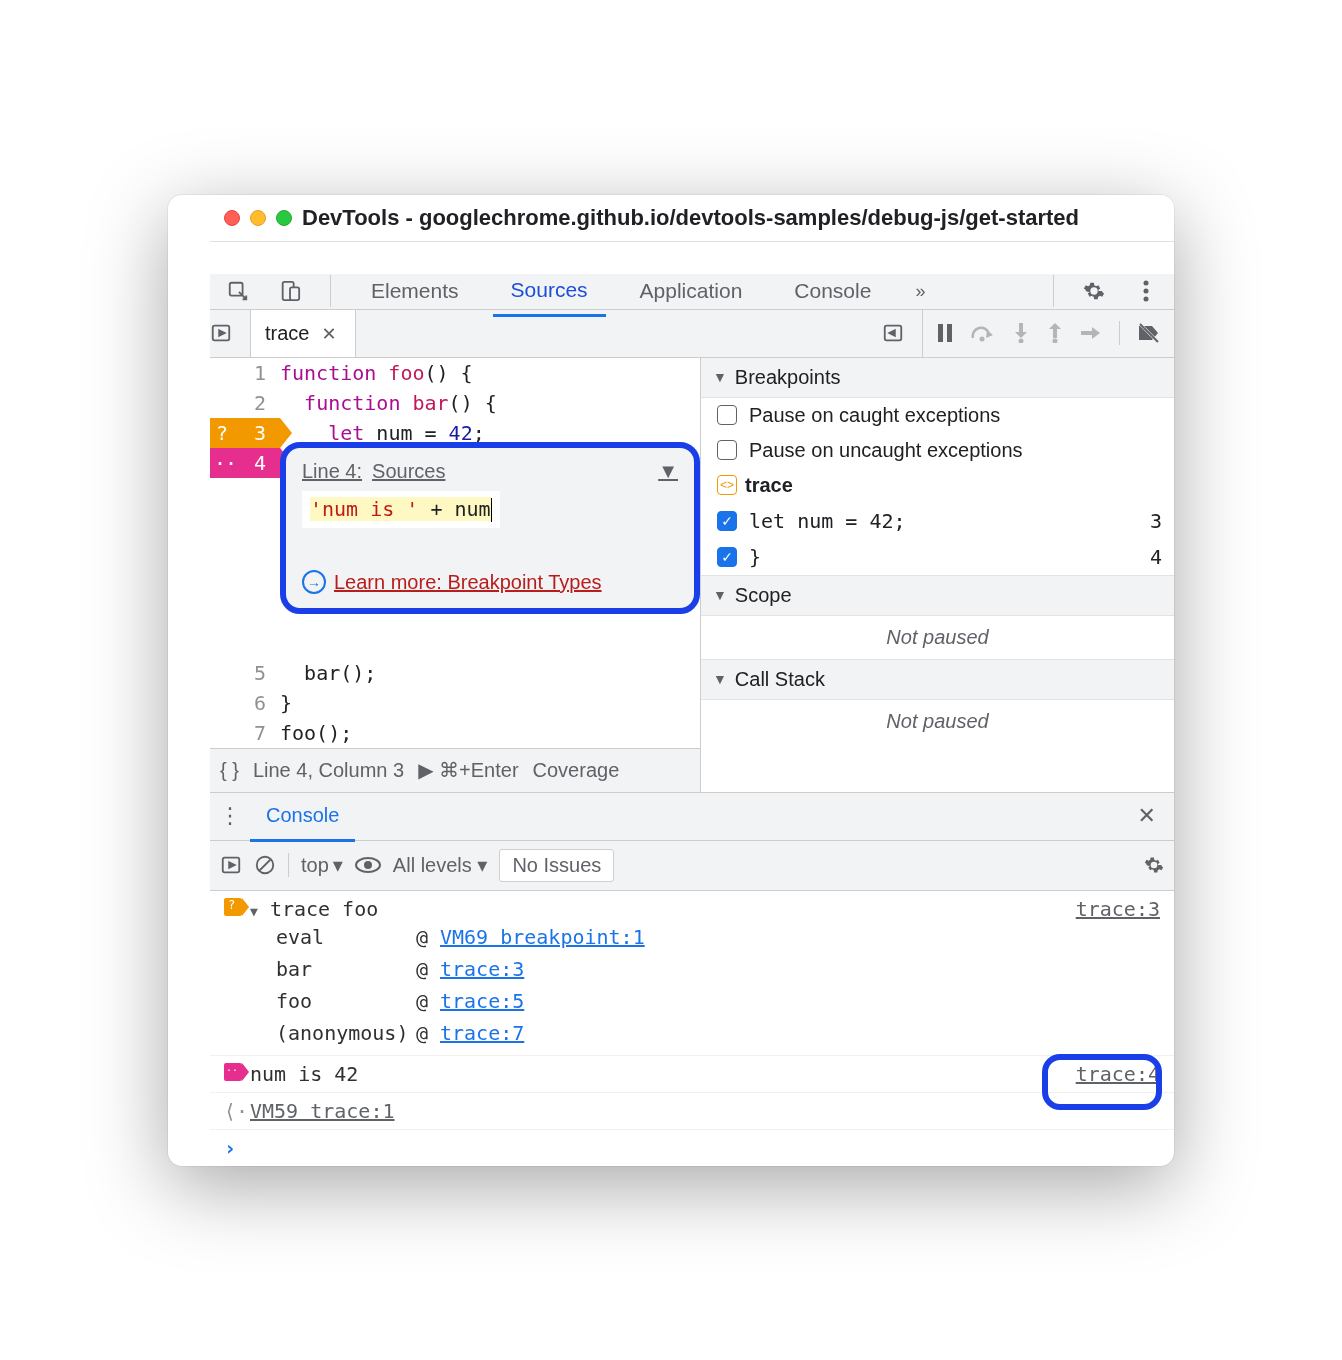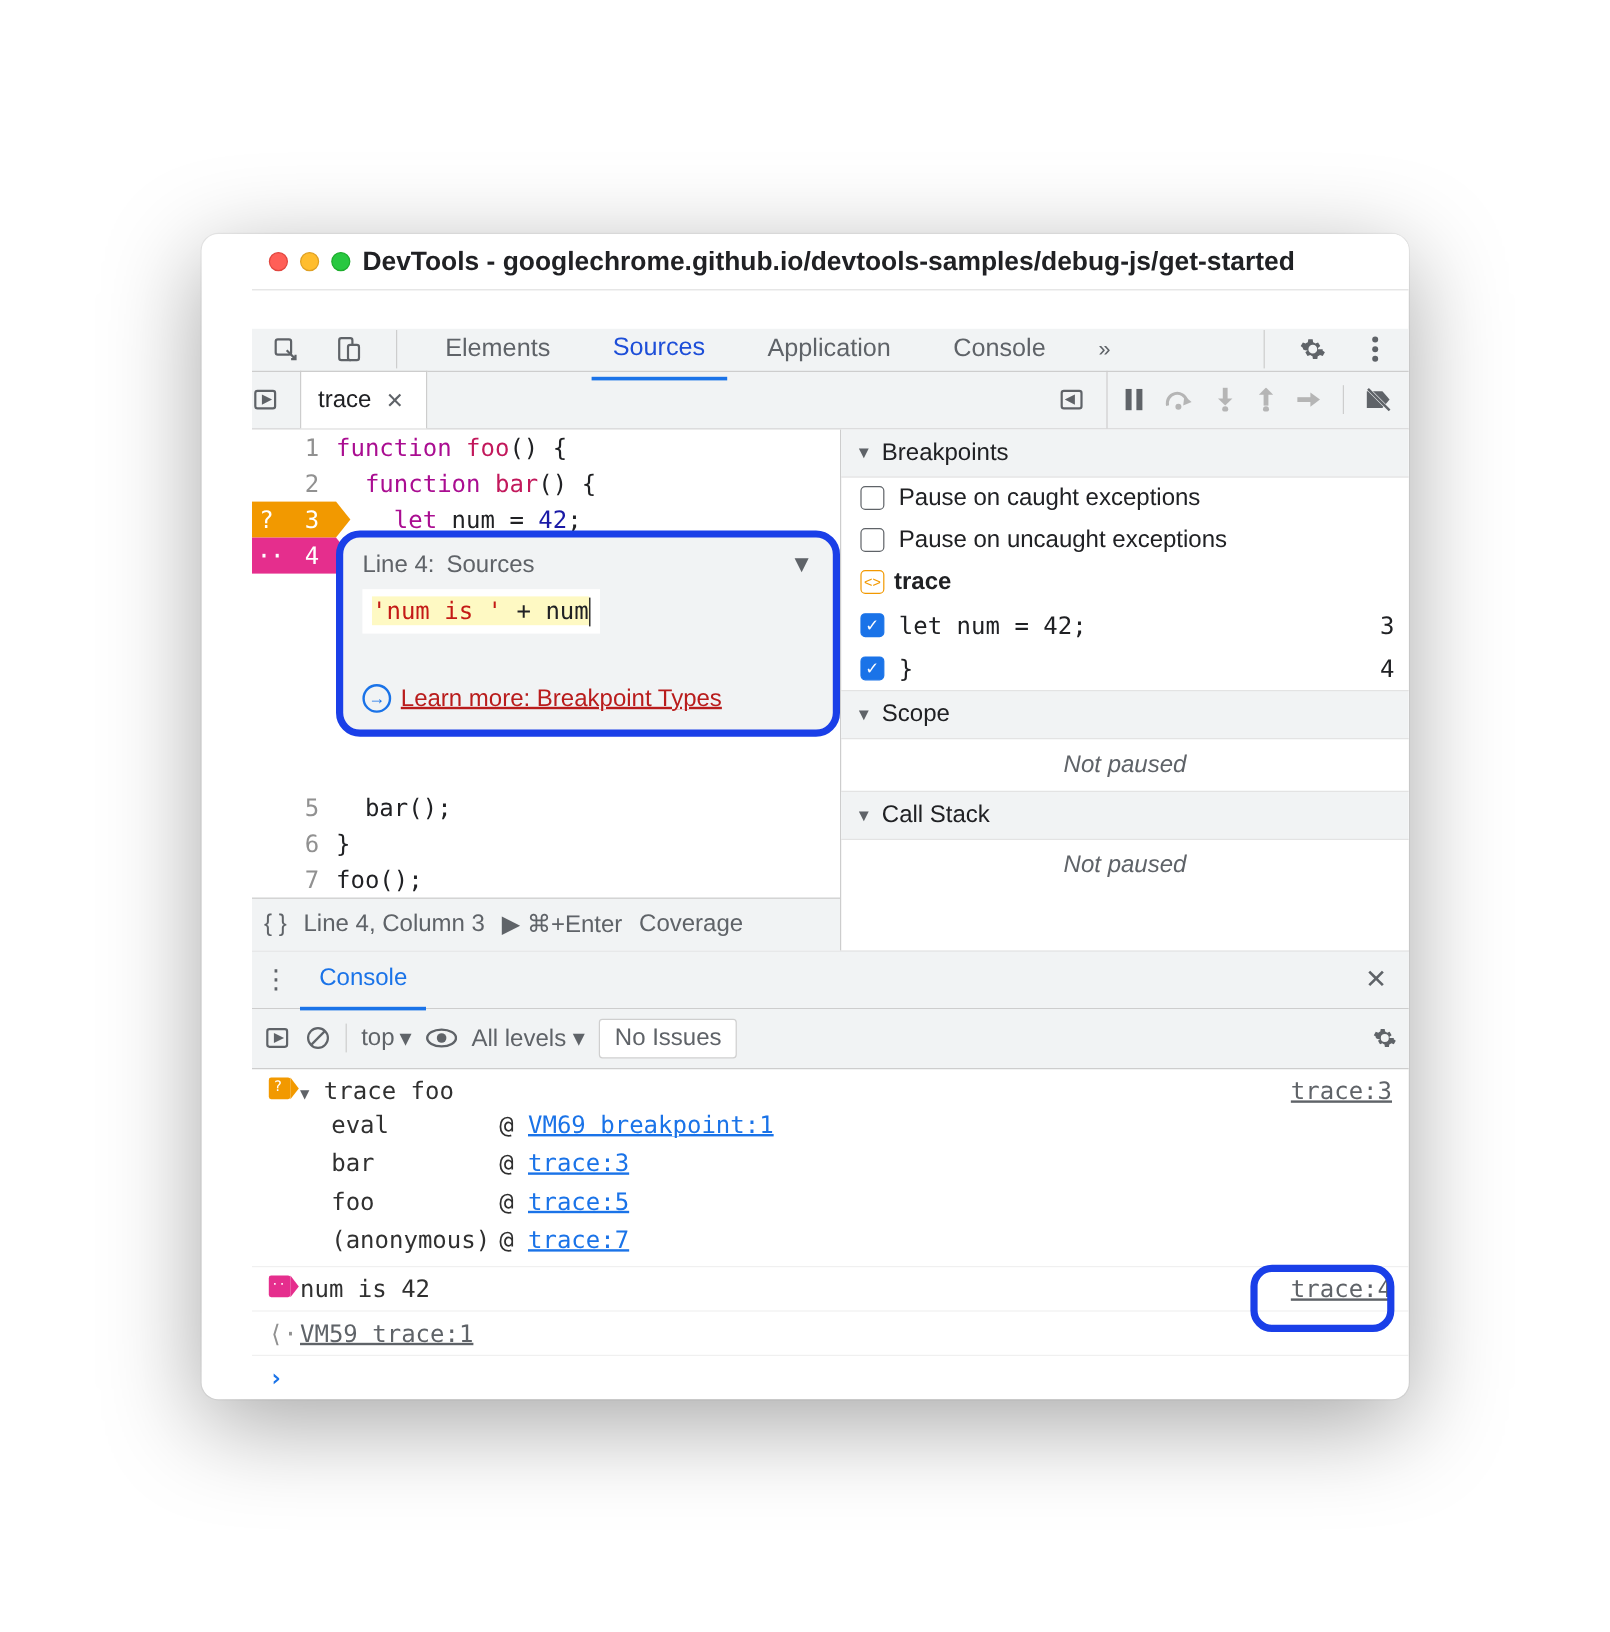--- a/index.html
+++ b/index.html
@@ -98,21 +98,21 @@
 .kw { color: #aa0d91; }
 .fn { color: #c2185b; }
 .lit { color: #1a1aa6; }
 
 
 .popup {
   position: absolute; left: 70px; top: 84px; width: 420px;
   background: #f1f3f4; border: 6px solid #1a3fe8; border-radius: 20px;
   z-index: 5; padding: 12px 16px 14px 16px;
 }
-.popup-head { display: flex; align-items: center; color: #5f6368; font-size: 20px; margin-bottom: 8px; }
+.popup-head { display: flex; align-items: center; color: #5f6368; font-size: 20px; margin-bottom: 8px; text-decoration: underline; }
 .popup-head .dd { margin-left: auto; cursor: pointer; }
 .popup-expr {
   background: #fff; font-family: Menlo, monospace; font-size: 20px;
   padding: 6px 8px; display: inline-block;
 }
 .popup-expr .sel { background: #fef9c3; }
 .popup-expr .str { color: #c41a16; }
 .popup-link { display: flex; align-items: center; gap: 8px; margin-top: 42px; color: #1a73e8; }
 .popup-link a { color: #b91c1c; text-decoration: underline; }
 .arrow-circle {

